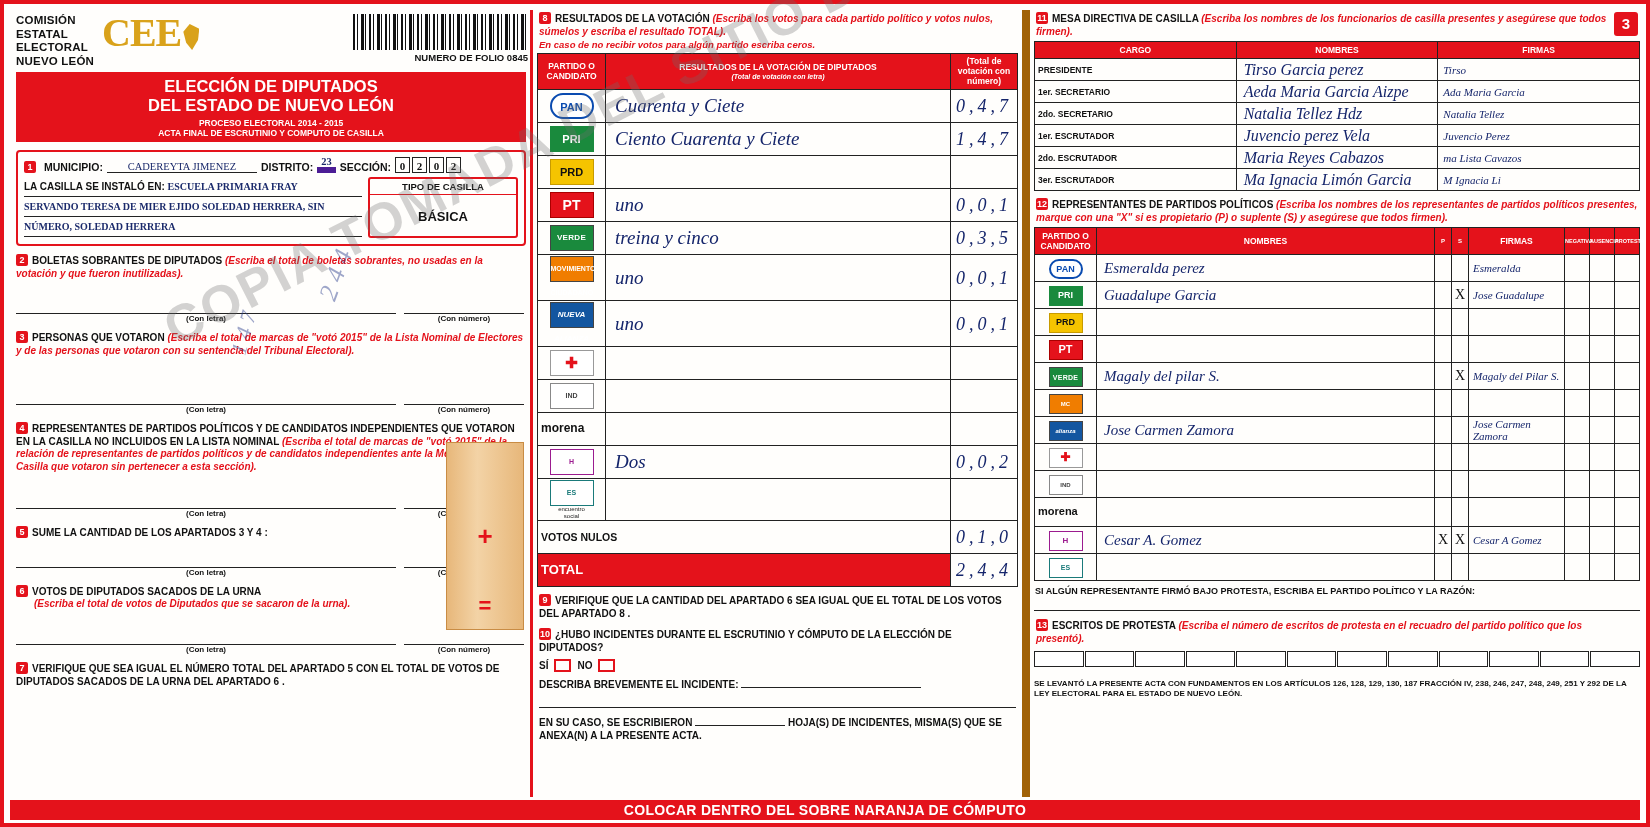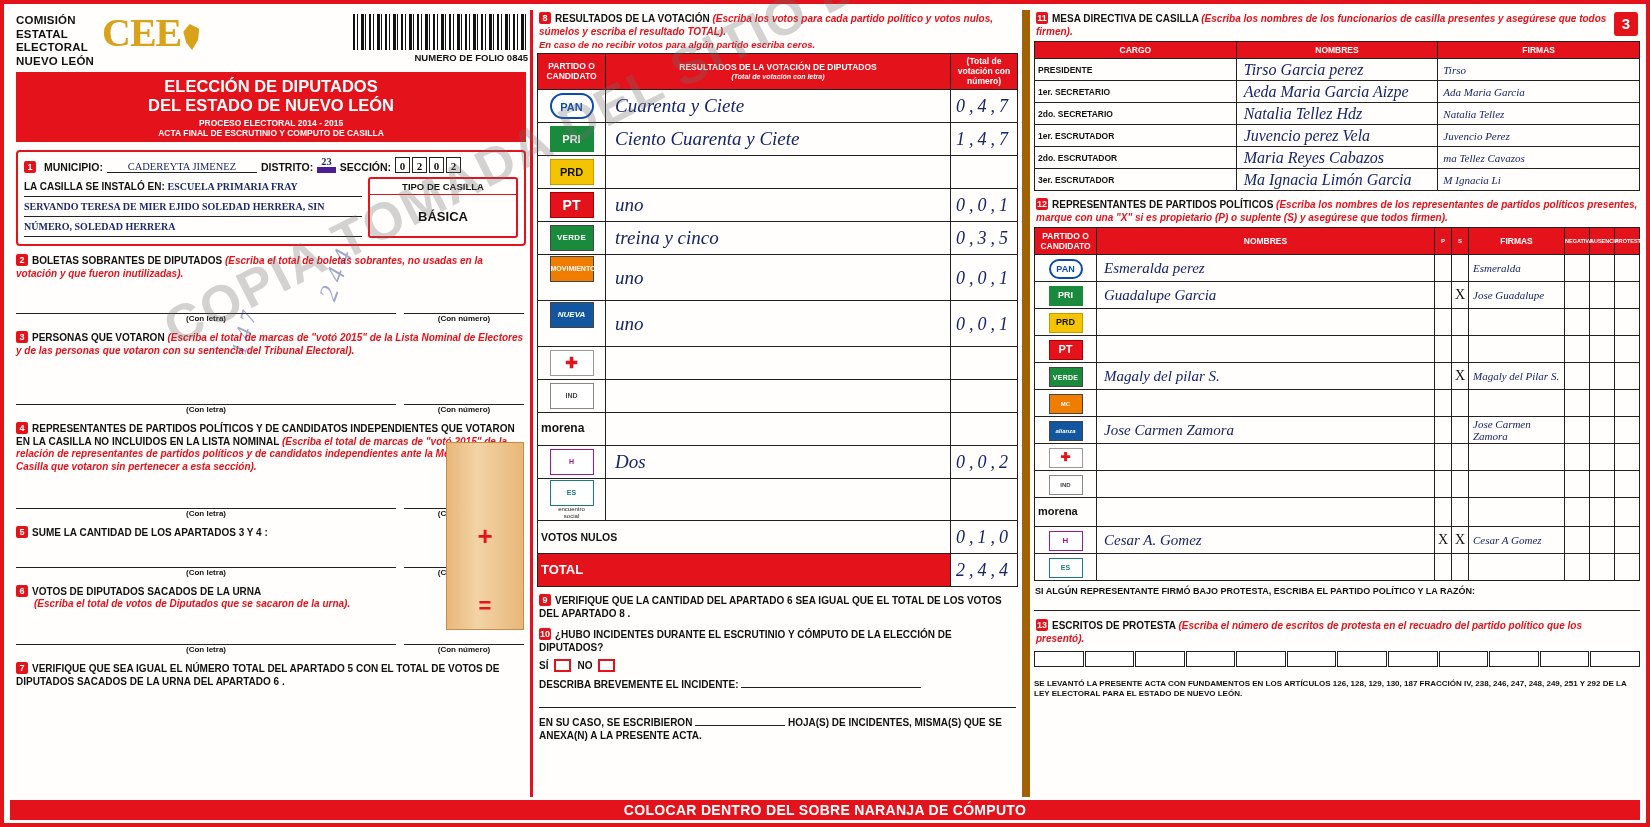--- a/index.html
+++ b/index.html
@@ -574,21 +574,21 @@
             <td class="firma">
                 <span class="hw">Juvencio Perez</span>
               </td>
           </tr>
           <tr>
             <td class="cargo">2do. ESCRUTADOR</td>
             <td class="nombre">
                 <span class="hw">Maria Reyes Cabazos</span>
               </td>
             <td class="firma">
-                <span class="hw">ma Tellez Cavazos</span>
+                <span class="hw">ma Lista Cavazos</span>
               </td>
           </tr>
           <tr>
             <td class="cargo">3er. ESCRUTADOR</td>
             <td class="nombre">
                 <span class="hw">Ma Ignacia Limón Garcia</span>
               </td>
             <td class="firma">
                 <span class="hw">M Ignacia Li</span>
               </td>

